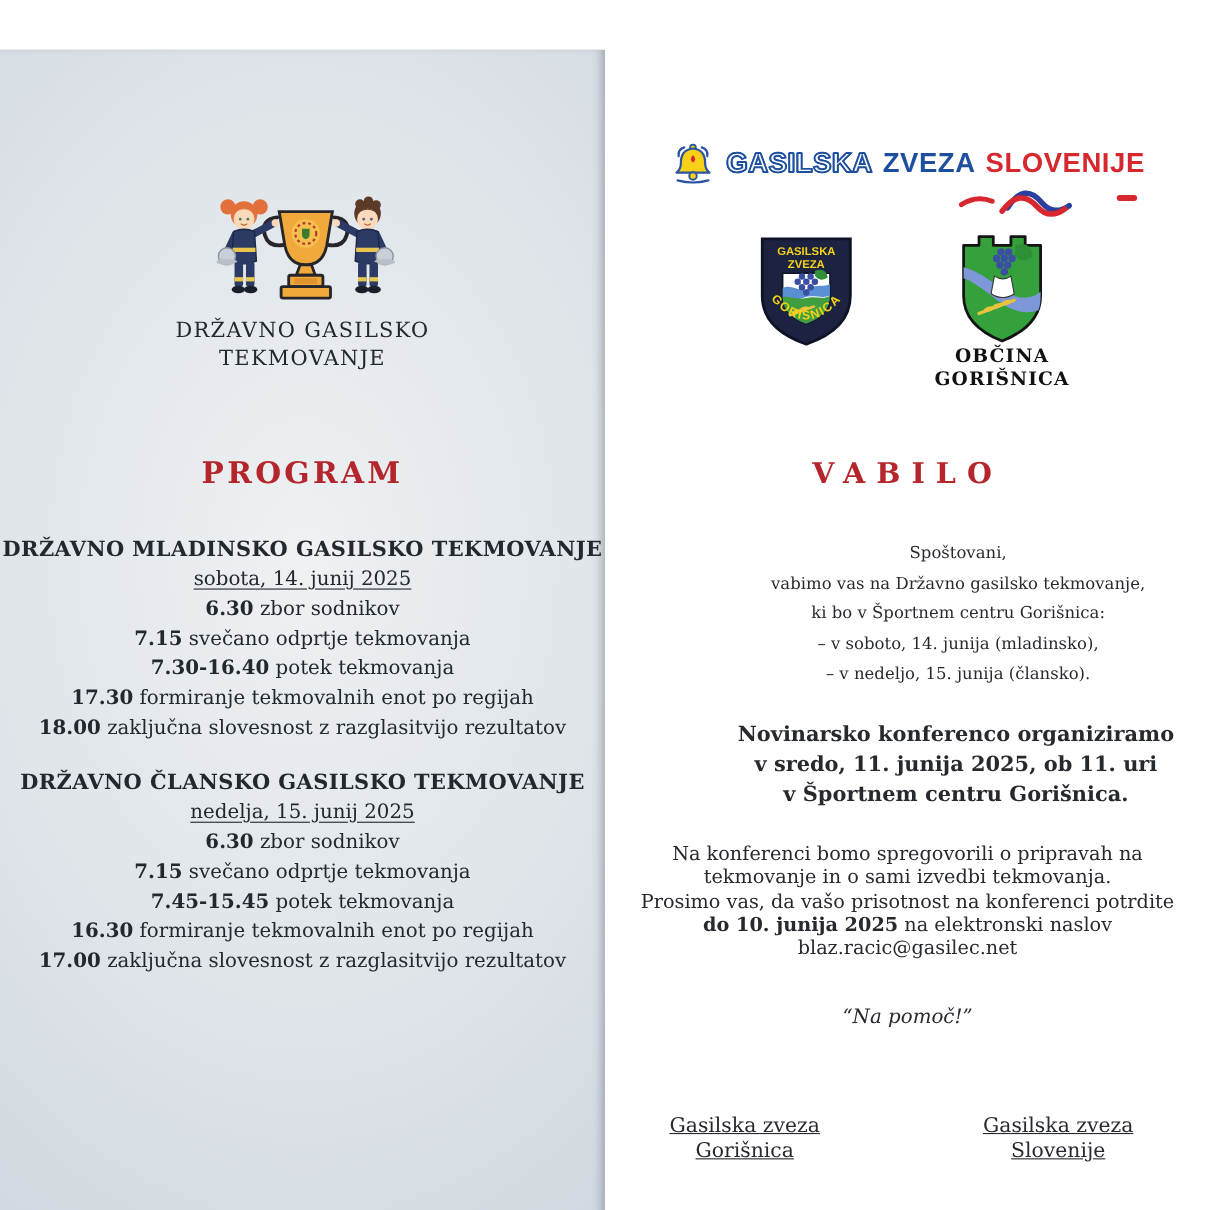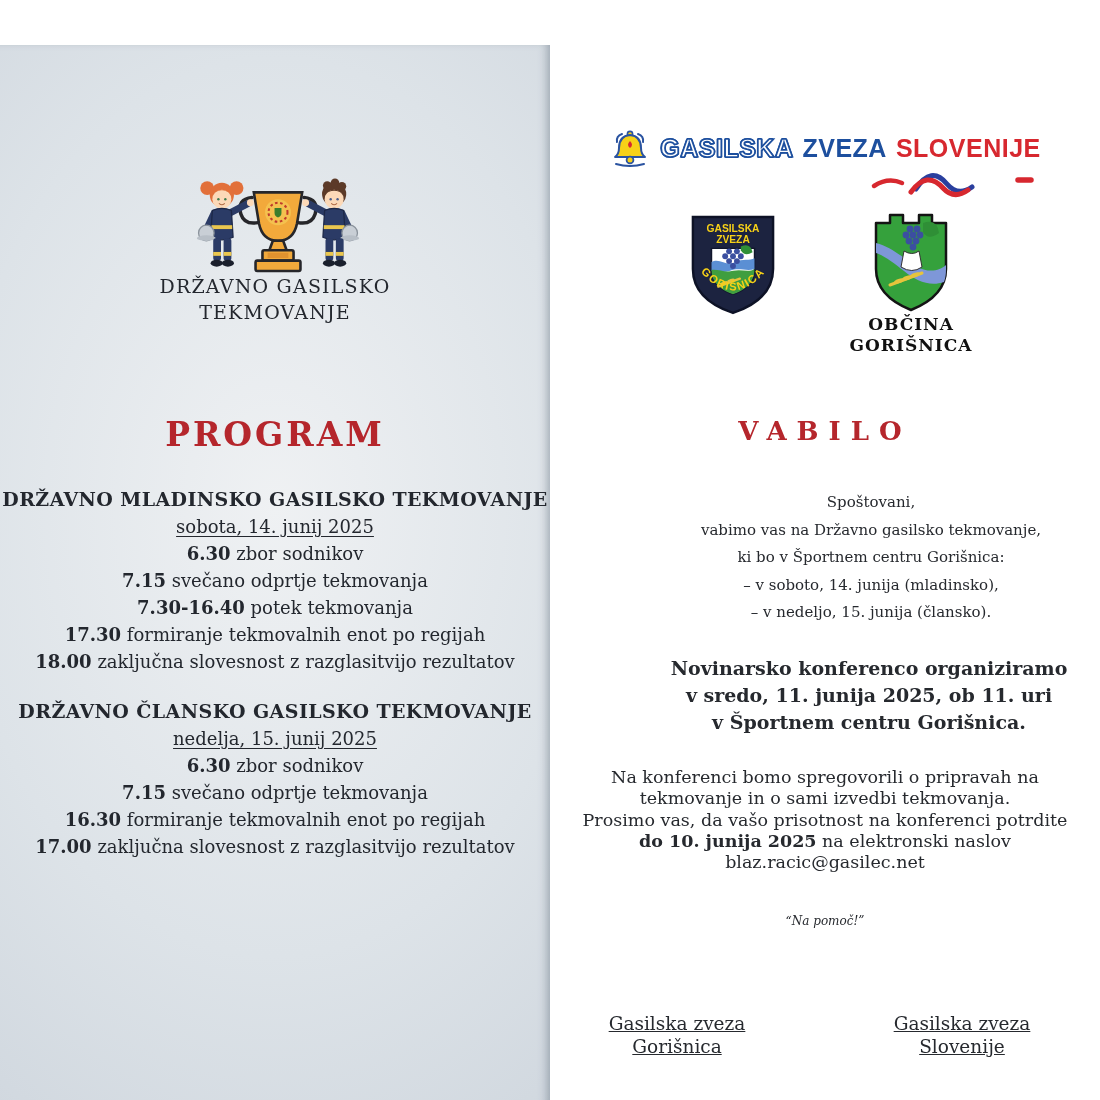--- a/index.html
+++ b/index.html
@@ -12,22 +12,22 @@
   .panel.left{
     left:0;
     background:radial-gradient(120% 85% at 50% 42%, #eff1f3 0%, #dde3e8 48%, #c7cfd8 100%);
     box-shadow:inset -7px 0 9px -4px rgba(88,102,118,.45);
   }
   .panel.right{left:550px;background:#ffffff;}
   .abs{position:absolute;left:0;width:550px;text-align:center;}
 
   
   .illustration{position:absolute;left:172px;top:118px;width:212px;height:114px;}
-  .doc-title{top:228px;font-size:19px;line-height:26px;letter-spacing:1.2px;color:#23272e;}
-  .program-heading{top:370px;font-size:33px;font-weight:bold;letter-spacing:3px;color:#b5262c;}
+  .doc-title{top:242px;font-size:19px;line-height:26px;letter-spacing:1.2px;color:#23272e;}
+  .program-heading{top:370px;font-size:27px;font-weight:bold;letter-spacing:3px;color:#b5262c;}
   .program-block{line-height:27px;font-size:18px;color:#23272e;}
   .program-block .sec-title{font-size:19px;font-weight:bold;letter-spacing:.4px;}
   .program-block .sec-date{text-decoration:underline;text-underline-offset:3px;}
   .program-block .time{font-weight:bold;}
   .block-1{top:441px;}
   .block-2{top:653px;}
 
   
   .gzs-logo{top:84px;display:flex;justify-content:center;align-items:center;gap:9px;
     font-family:"Liberation Sans","DejaVu Sans",sans-serif;font-weight:bold;font-size:25px;letter-spacing:.5px;}
@@ -39,21 +39,21 @@
   .emblem-gz{position:absolute;left:139px;top:169px;width:88px;height:102px;}
   .emblem-ob{position:absolute;left:320px;top:166px;width:82px;height:104px;}
   .emblem-caption{position:absolute;left:281px;top:269px;width:160px;text-align:center;
     font-size:17px;font-weight:bold;letter-spacing:1px;line-height:21px;color:#111;}
   .vabilo-heading{top:371px;font-size:26px;font-weight:bold;letter-spacing:10px;color:#b5262c;}
   .intro-block{top:444px;font-size:15px;line-height:27.5px;padding-left:46px;}
   .intro-block .b{font-weight:normal;}
   .press-block{top:610px;font-size:19px;line-height:27px;font-weight:bold;padding-left:44px;}
   .confirm-block{top:722px;font-size:17.5px;line-height:21.3px;}
   .confirm-block .b{font-weight:bold;}
-  .motto{top:869px;font-size:12px;font-style:italic;}
+  .motto{top:869px;font-size:18px;font-style:italic;}
   .sig{position:absolute;top:967px;width:220px;text-align:center;font-size:18.5px;line-height:23px;text-decoration:underline;}
   .sig-left{left:17px;}
   .sig-right{left:302px;}
 </style>
 </head>
 <body>
 
 <div class="page">
 
   <section class="panel left">
@@ -138,20 +138,21 @@
       <div><span class="time">7.30-16.40</span> <span>potek tekmovanja</span></div>
       <div><span class="time">17.30</span> <span>formiranje tekmovalnih enot po regijah</span></div>
       <div><span class="time">18.00</span> <span>zaključna slovesnost z razglasitvijo rezultatov</span></div>
     </div>
 
     <div class="abs program-block block-2">
       <div class="sec-title">DRŽAVNO ČLANSKO GASILSKO TEKMOVANJE</div>
       <div class="sec-date">nedelja, 15. junij 2025</div>
       <div><span class="time">6.30</span> <span>zbor sodnikov</span></div>
       <div><span class="time">7.15</span> <span>svečano odprtje tekmovanja</span></div>
+      <div><span class="time">7.45-15.45</span> <span>potek tekmovanja</span></div>
       <div><span class="time">16.30</span> <span>formiranje tekmovalnih enot po regijah</span></div>
       <div><span class="time">17.00</span> <span>zaključna slovesnost z razglasitvijo rezultatov</span></div>
     </div>
   </section>
 
   <section class="panel right">
 
     <div class="abs gzs-logo">
       <svg width="42" height="38" viewBox="0 0 42 38">
         <path d="M13 5 q-6 2 -5 8" fill="none" stroke="#2a53a0" stroke-width="2" stroke-linecap="round"></path>

